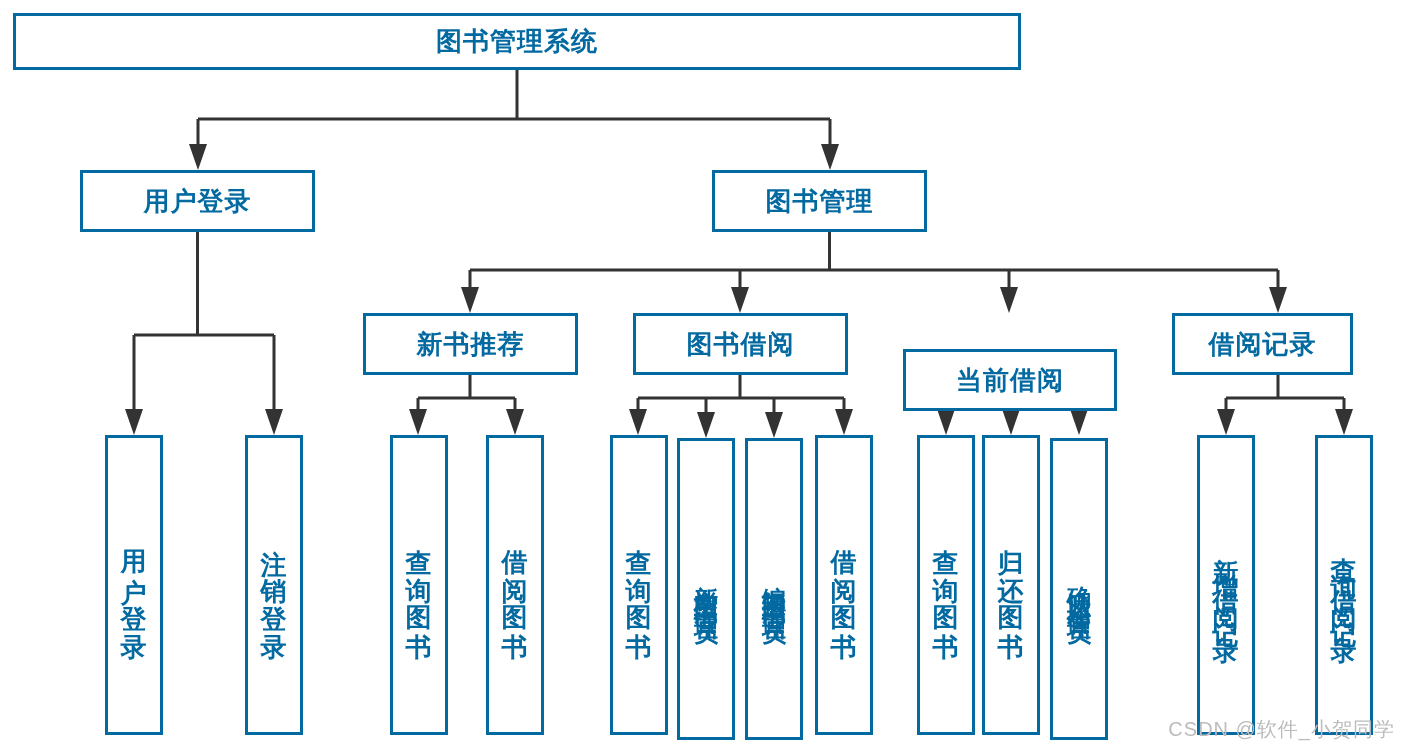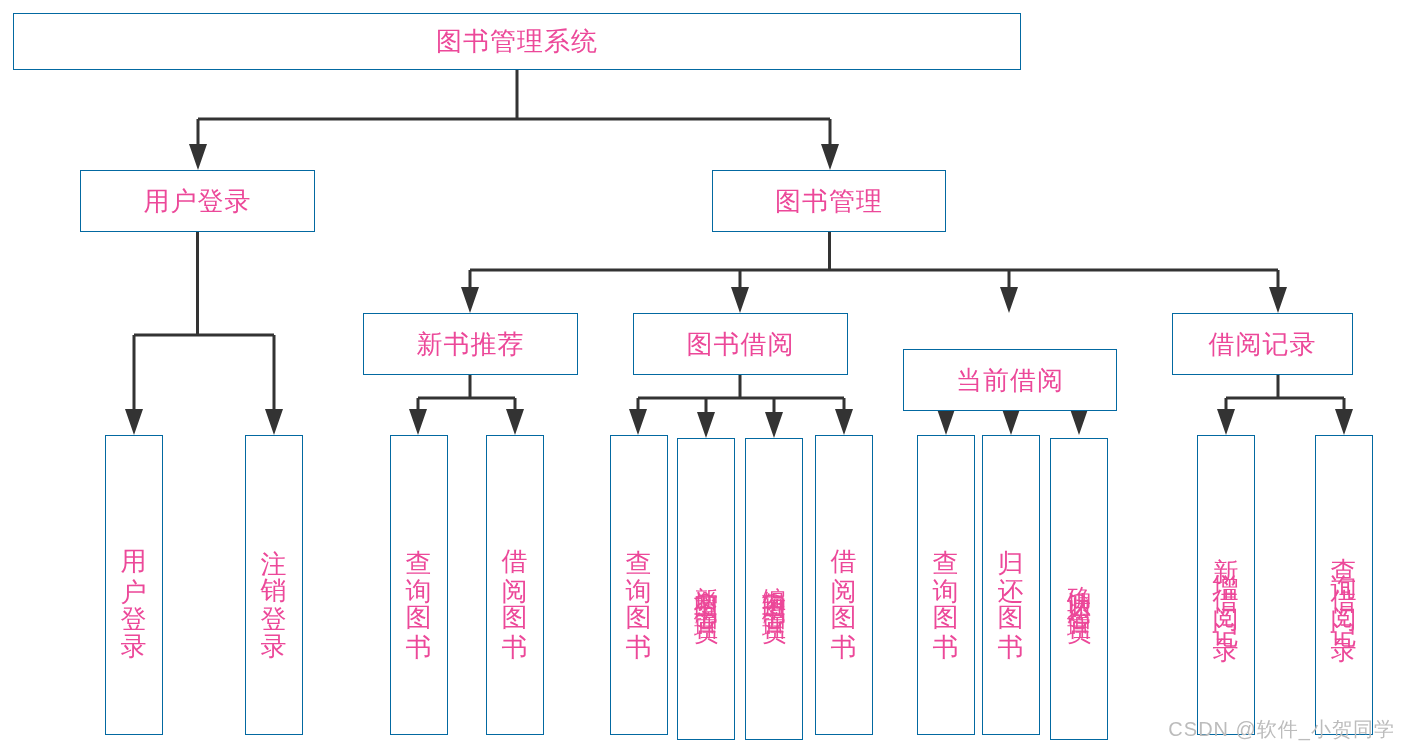--- a/index.html
+++ b/index.html
@@ -13,44 +13,45 @@
   }
   #connector-layer {
     position: absolute;
     left: 0; top: 0;
     width: 1405px; height: 747px;
     z-index: 1;
   }
   .node {
     position: absolute;
     box-sizing: border-box;
-    border: 1px solid #0369a1;
+    border: 3px solid #0369a1;
     background: #ffffff;
     display: flex;
     align-items: center;
     justify-content: center;
-    color: #ec4899;
+    color: #0369a1;
     z-index: 2;
+    font-weight: bold;
   }
   .node.h { font-size: 26px; letter-spacing: 1px; }
   .node.v span {
     writing-mode: vertical-rl;
     text-orientation: mixed;
     font-size: 26px;
     letter-spacing: 28px;
     line-height: 52px;
     white-space: nowrap;
   }
   .node.v.long6 span { font-size: 26px; letter-spacing: 16px; }
   .node.v.long8 span { font-size: 24px; letter-spacing: 5px; }
 
   
   #bx-root { left: 13px;  top: 13px;  width: 1008px; height: 57px; }
   #bx-l2a  { left: 80px;  top: 170px; width: 235px;  height: 62px; }
-  #bx-l2b  { left: 712px; top: 170px; width: 234px;  height: 62px; }
+  #bx-l2b  { left: 712px; top: 170px; width: 215px;  height: 62px; }
   #bx-l3a  { left: 363px; top: 313px; width: 215px;  height: 62px; }
   #bx-l3b  { left: 633px; top: 313px; width: 215px;  height: 62px; }
   #bx-l3c  { left: 903px; top: 313px; width: 214px;  height: 62px; margin-top: 36px; }
   #bx-l3d  { left: 1172px;top: 313px; width: 181px;  height: 62px; }
 
   
   .leaf { top: 435px; width: 58px; height: 300px; }
   #lf-0  { left: 105px; }
   #lf-1  { left: 245px; }
   #lf-2  { left: 390px; }

